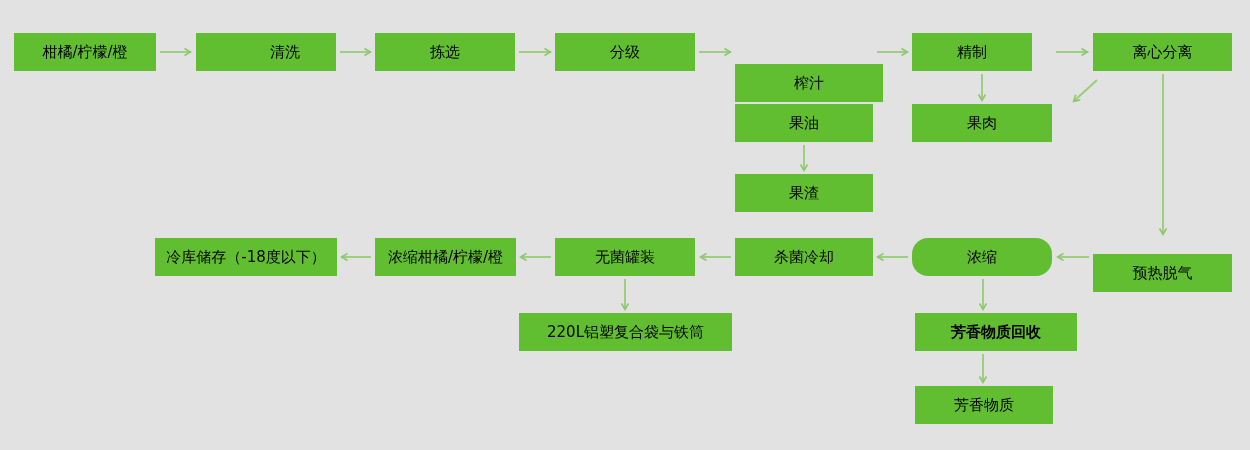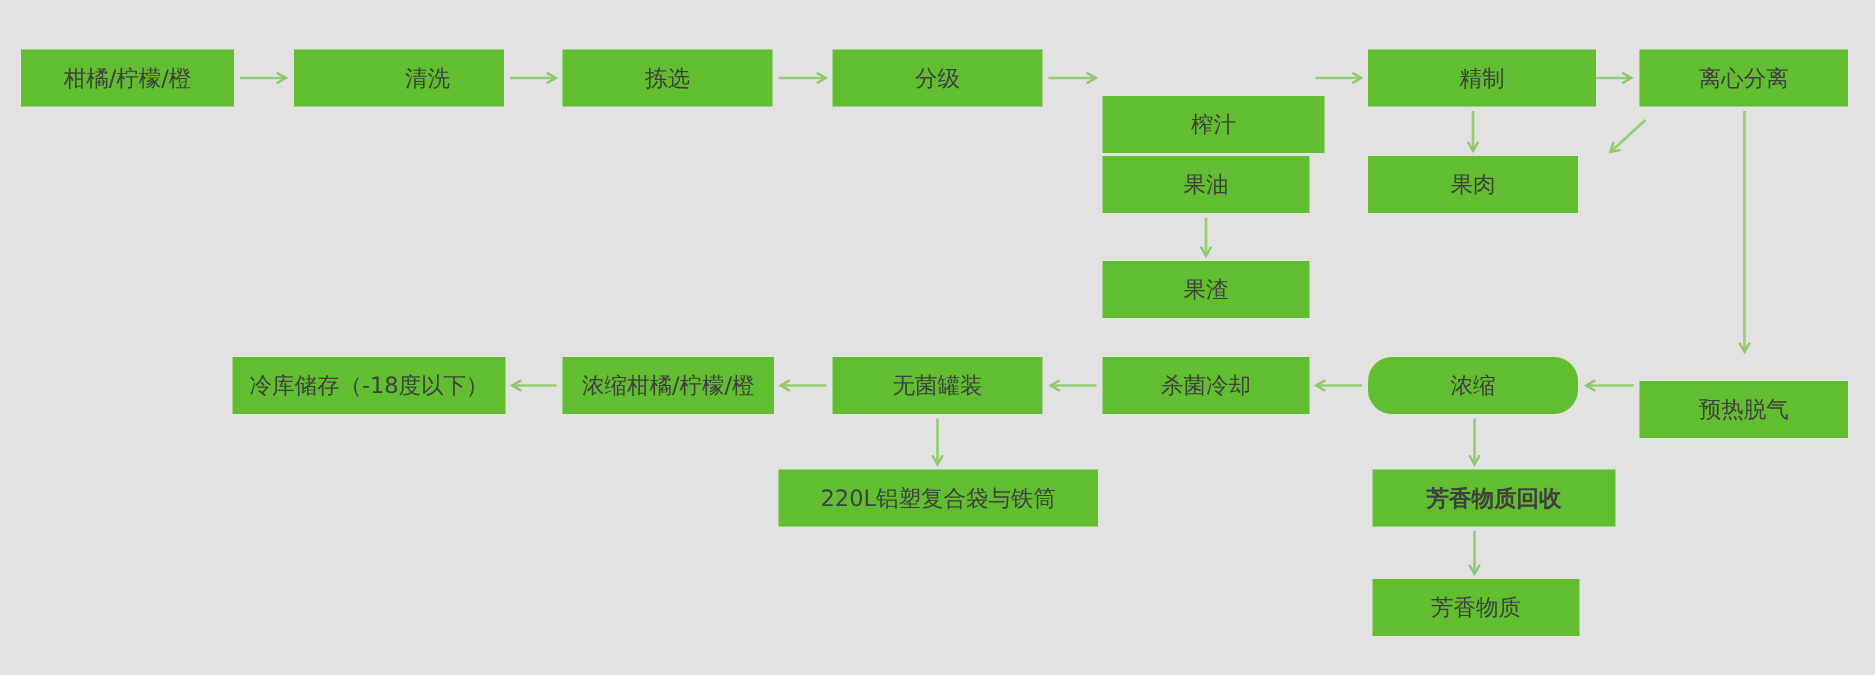--- a/index.html
+++ b/index.html
@@ -20,21 +20,21 @@
     position: absolute;
     left: 0;
     top: 0;
     width: 1250px;
     height: 450px;
   }
   .node {
     position: absolute;
     height: 38px;
     background: #62be31;
-    color: #404040;
+    color: #000000;
     font-size: 15px;
     display: flex;
     align-items: center;
     justify-content: center;
     text-align: center;
     white-space: nowrap;
     box-sizing: border-box;
   }
 </style>
 </head>
@@ -72,21 +72,21 @@
       <line x1="983" y1="279" x2="983" y2="309" marker-end="url(#ah)"></line>
       <line x1="983" y1="354" x2="983" y2="382" marker-end="url(#ah)"></line>
     </g>
   </svg>
 
   <div class="node" style="left:14px;  top:33px;  width:142px;">柑橘/柠檬/橙</div>
   <div class="node" style="left:196px; top:33px;  width:140px;padding-left:38px;">清洗</div>
   <div class="node" style="left:375px; top:33px;  width:140px;">拣选</div>
   <div class="node" style="left:555px; top:33px;  width:140px;">分级</div>
   <div class="node" style="left:735px; top:33px;  width:148px;margin-top:31px;">榨汁</div>
-  <div class="node" style="left:912px; top:33px;  width:152px;">精制</div>
+  <div class="node" style="left:912px; top:33px;  width:120px;">精制</div>
   <div class="node" style="left:1093px;top:33px;  width:139px;">离心分离</div>
 
   <div class="node" style="left:735px; top:104px; width:138px;">果油</div>
   <div class="node" style="left:912px; top:104px; width:140px;">果肉</div>
   <div class="node" style="left:735px; top:174px; width:138px;">果渣</div>
 
   <div class="node" style="left:1093px;top:238px; width:139px;margin-top:16px;">预热脱气</div>
   <div class="node" style="left:912px; top:238px; width:140px;border-radius:16px;">浓缩</div>
   <div class="node" style="left:735px; top:238px; width:138px;">杀菌冷却</div>
   <div class="node" style="left:555px; top:238px; width:140px;">无菌罐装</div>

